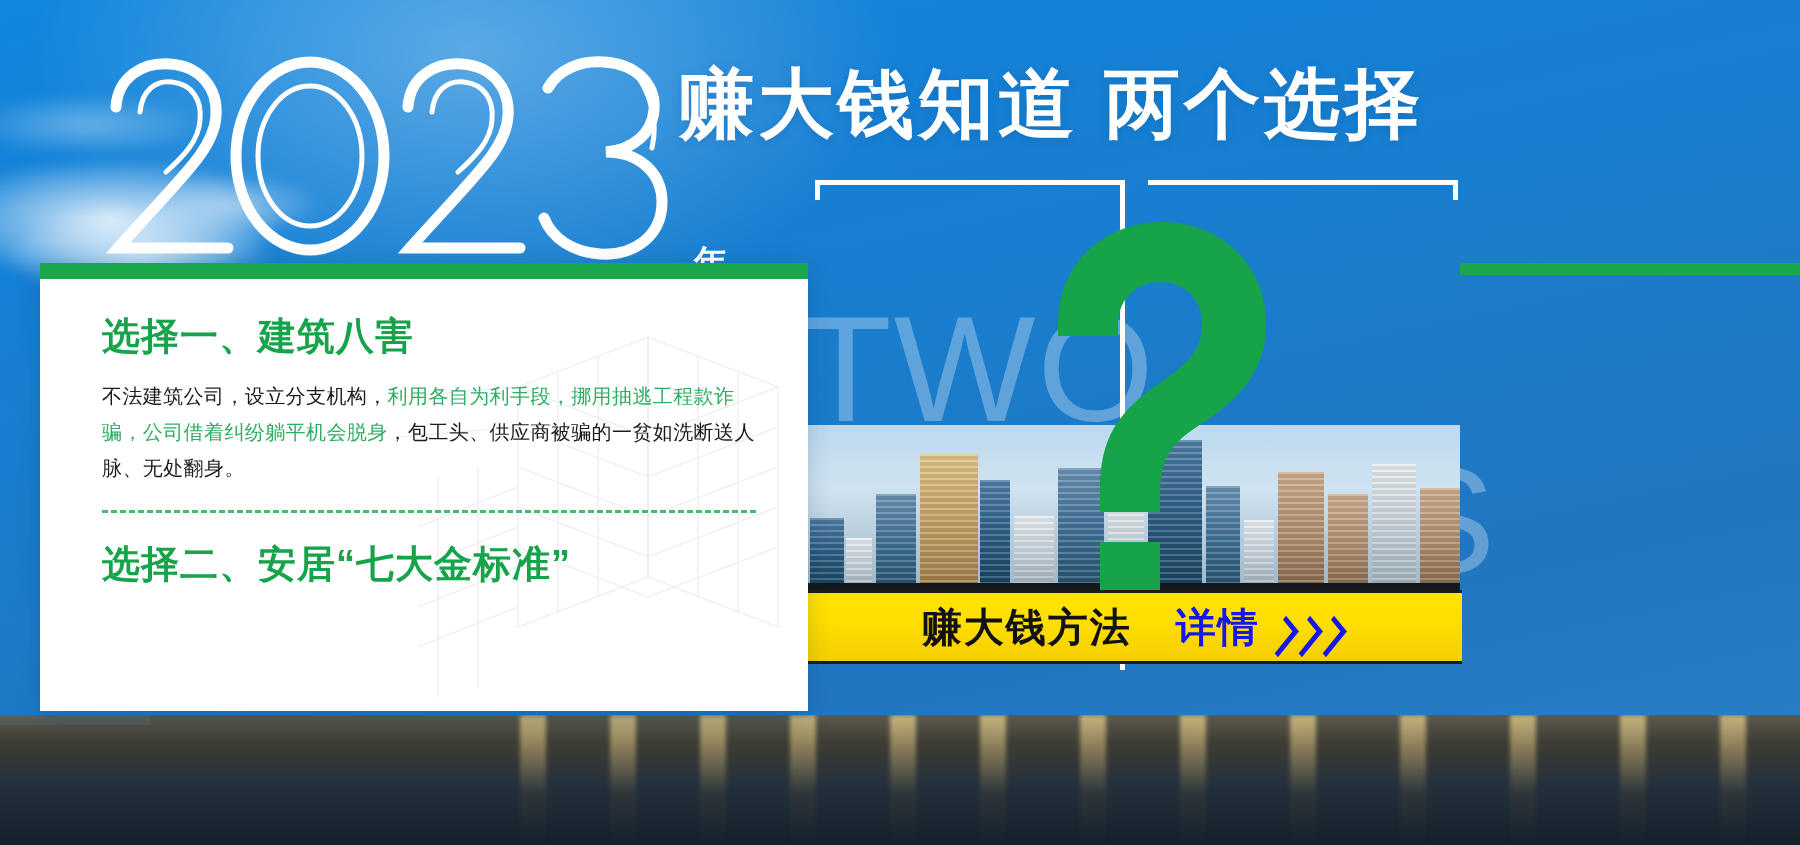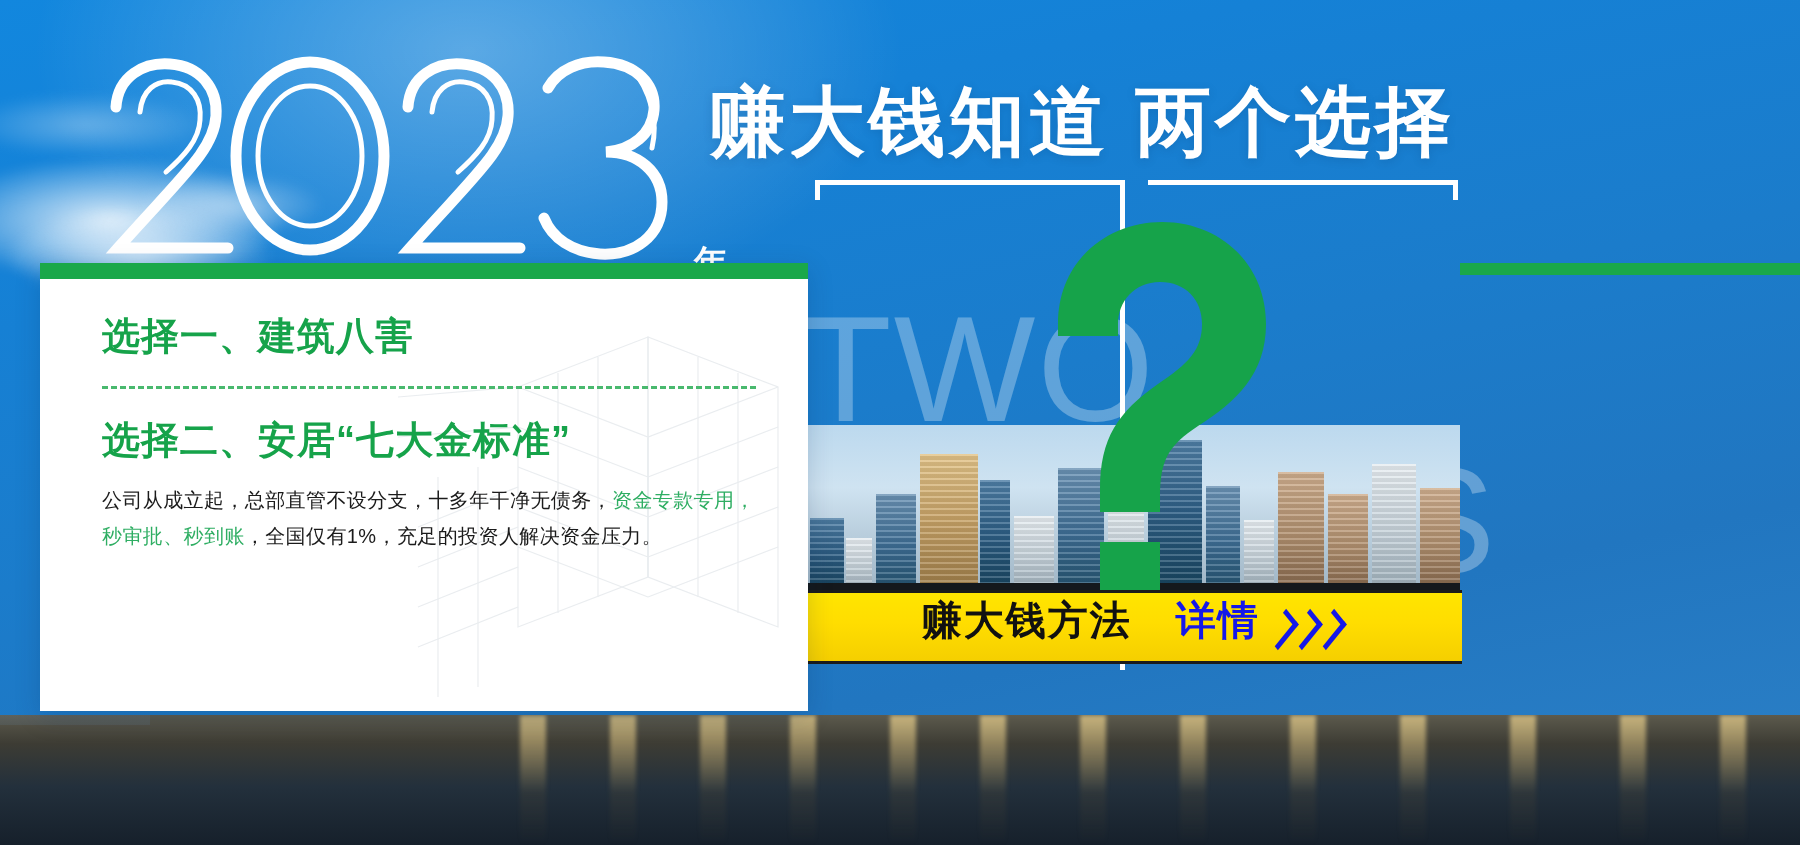--- a/index.html
+++ b/index.html
@@ -49,25 +49,24 @@
   
   .year-wrap{position:absolute;left:96px;top:52px;width:620px;height:230px;}
   .year-svg{position:absolute;left:0;top:0;}
   .year-cn{
     position:absolute;left:598px;top:188px;
     color:#ffffff;font-size:34px;font-weight:700;letter-spacing:1px;
   }
 
   
   .headline{
-    position:absolute;left:678px;top:84px;
+    position:absolute;left:678px;top:66px;
     color:#ffffff;font-size:76px;font-weight:700;letter-spacing:4px;
     white-space:nowrap;line-height:1;
     text-shadow:0 2px 10px rgba(0,50,100,.18);
-    margin-left:31px;
   }
   .headline .gap{display:inline-block;width:26px;}
 
   
   .rule{position:absolute;background:#ffffff;height:5px;}
   .rule-a{left:815px;top:180px;width:310px;}
   .rule-b{left:1148px;top:180px;width:310px;}
   .tick{position:absolute;background:#ffffff;width:5px;}
   .tick-a{left:815px;top:180px;height:20px;}
   .tick-b{left:1120px;top:180px;height:490px;}
@@ -110,21 +109,21 @@
   .qmark{
     position:absolute;left:1022px;top:212px;width:260px;height:420px;
     pointer-events:none;
   }
 
   
   .cta{
     position:absolute;left:800px;top:590px;width:662px;height:68px;
     background:linear-gradient(180deg,#ffe500 0%,#ffdd00 45%,#f5cf00 100%);
     border-top:3px solid #1b1b1b;border-bottom:3px solid #1b1b1b;
-    display:flex;justify-content:center;gap:44px;
+    display:flex;align-items:center;justify-content:center;gap:44px;
   }
   .cta-main{color:#111111;font-size:40px;font-weight:700;letter-spacing:2px;}
   .cta-link{color:#1518e8;font-size:40px;font-weight:700;letter-spacing:2px;}
   .chev{display:inline-flex;gap:4px;margin-left:8px;vertical-align:middle;}
   .chev i{
     display:block;width:15px;height:28px;
     border-right:5px solid #1518e8;border-top:5px solid #1518e8;
     transform:rotate(45deg) skew(6deg,6deg);
   }
 
@@ -272,21 +271,21 @@
         <path d="M250 200 L380 150 M250 240 L380 190 M250 280 L380 230 M250 320 L380 270"></path>
         <path d="M160 96 L160 336 M200 80 L200 320 M300 80 L300 320 M340 96 L340 336"></path>
         <path d="M20 250 L120 210 M20 290 L120 250 M20 330 L120 290 M20 370 L120 330"></path>
         <path d="M40 200 L40 420 M80 190 L80 410"></path>
         <path d="M0 120 L120 110 M0 160 L120 150"></path>
       </g>
     </svg>
 
     <div class="card-inner">
       <h2 class="sec-title">选择一、建筑八害</h2>
+      <p class="sec-body"><span>不法建筑公司，设立分支机构，</span><span class="hl">利用各自为利手段，挪用抽逃工程款诈骗，公司借着纠纷躺平机会脱身</span><span>，包工头、供应商被骗的一贫如洗断送人脉、无处翻身。</span></p>
 
       <div class="divider"></div>
 
       <h2 class="sec-title sec2">选择二、安居“七大金标准”</h2>
-      <p class="sec-body"><span>公司从成立起，总部直管不设分支，十多年干净无债务，</span><span class="hl">资金专款专用，秒审批、秒到账</span><span>，全国仅有1%，充足的投资人解决资金压力。</span></p>
     </div>
   </div>
 
 </div>
 
 </body></html>

